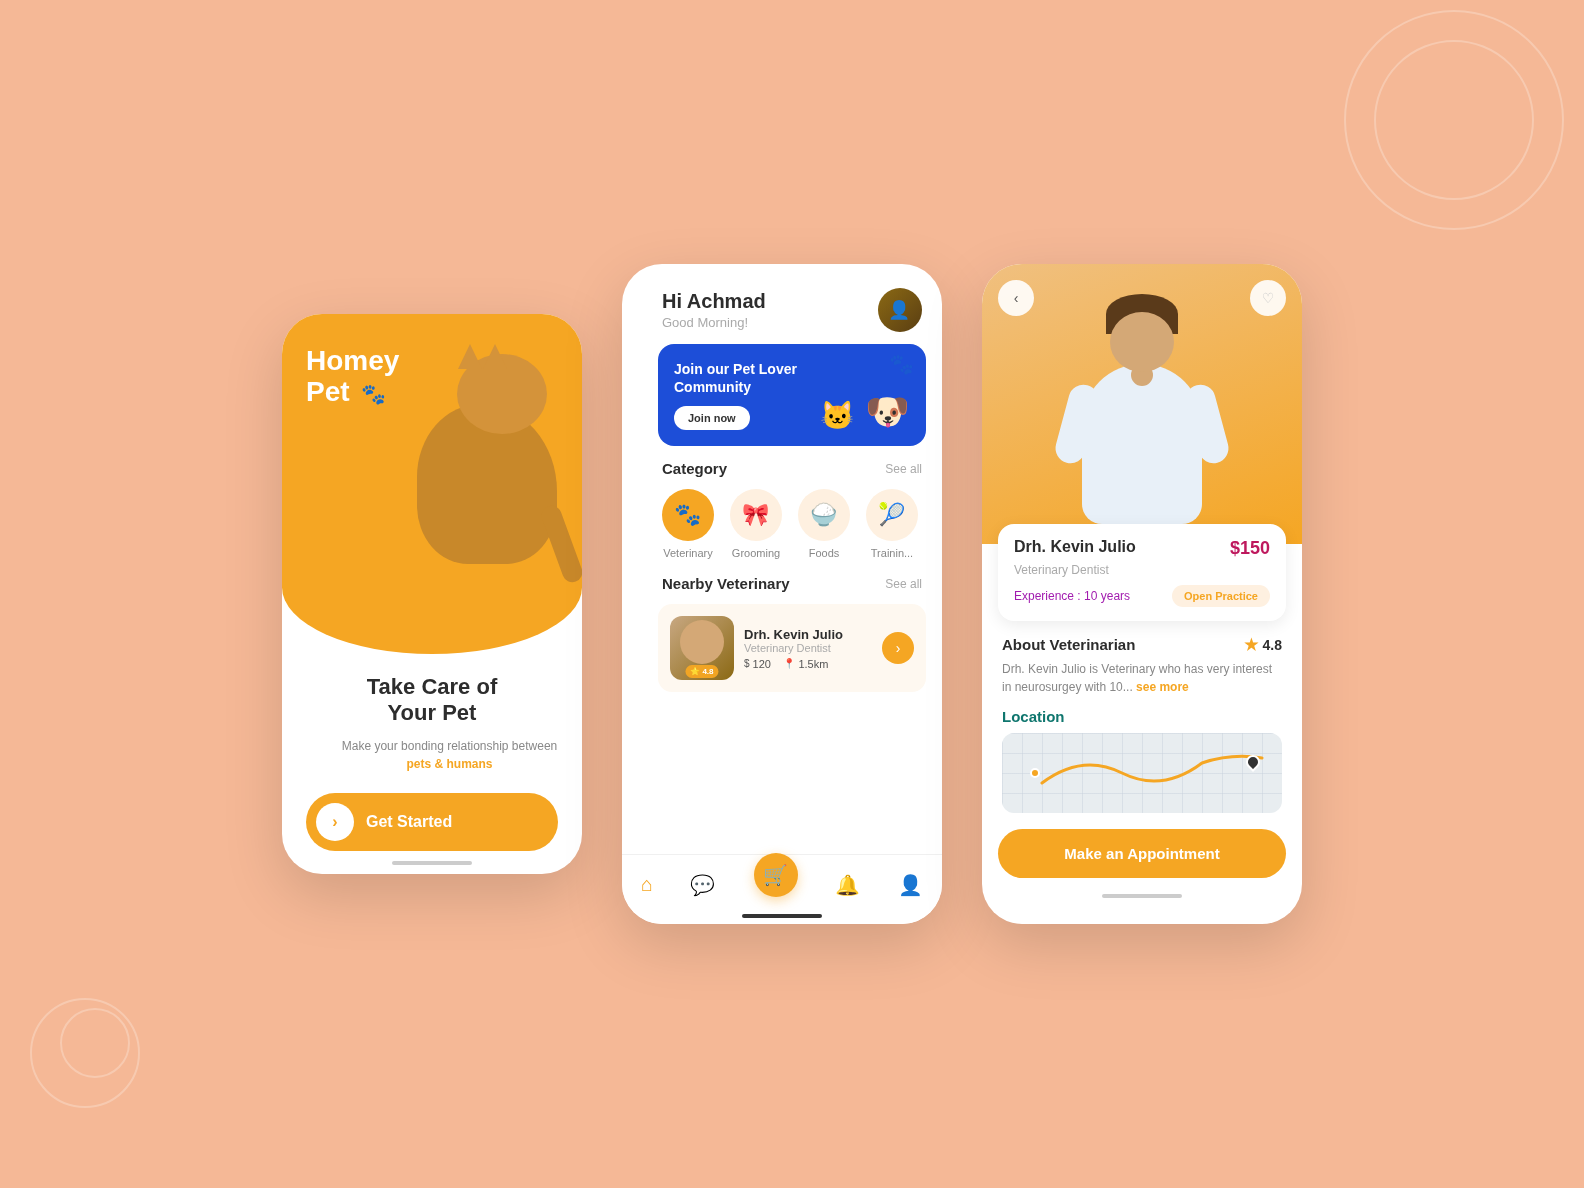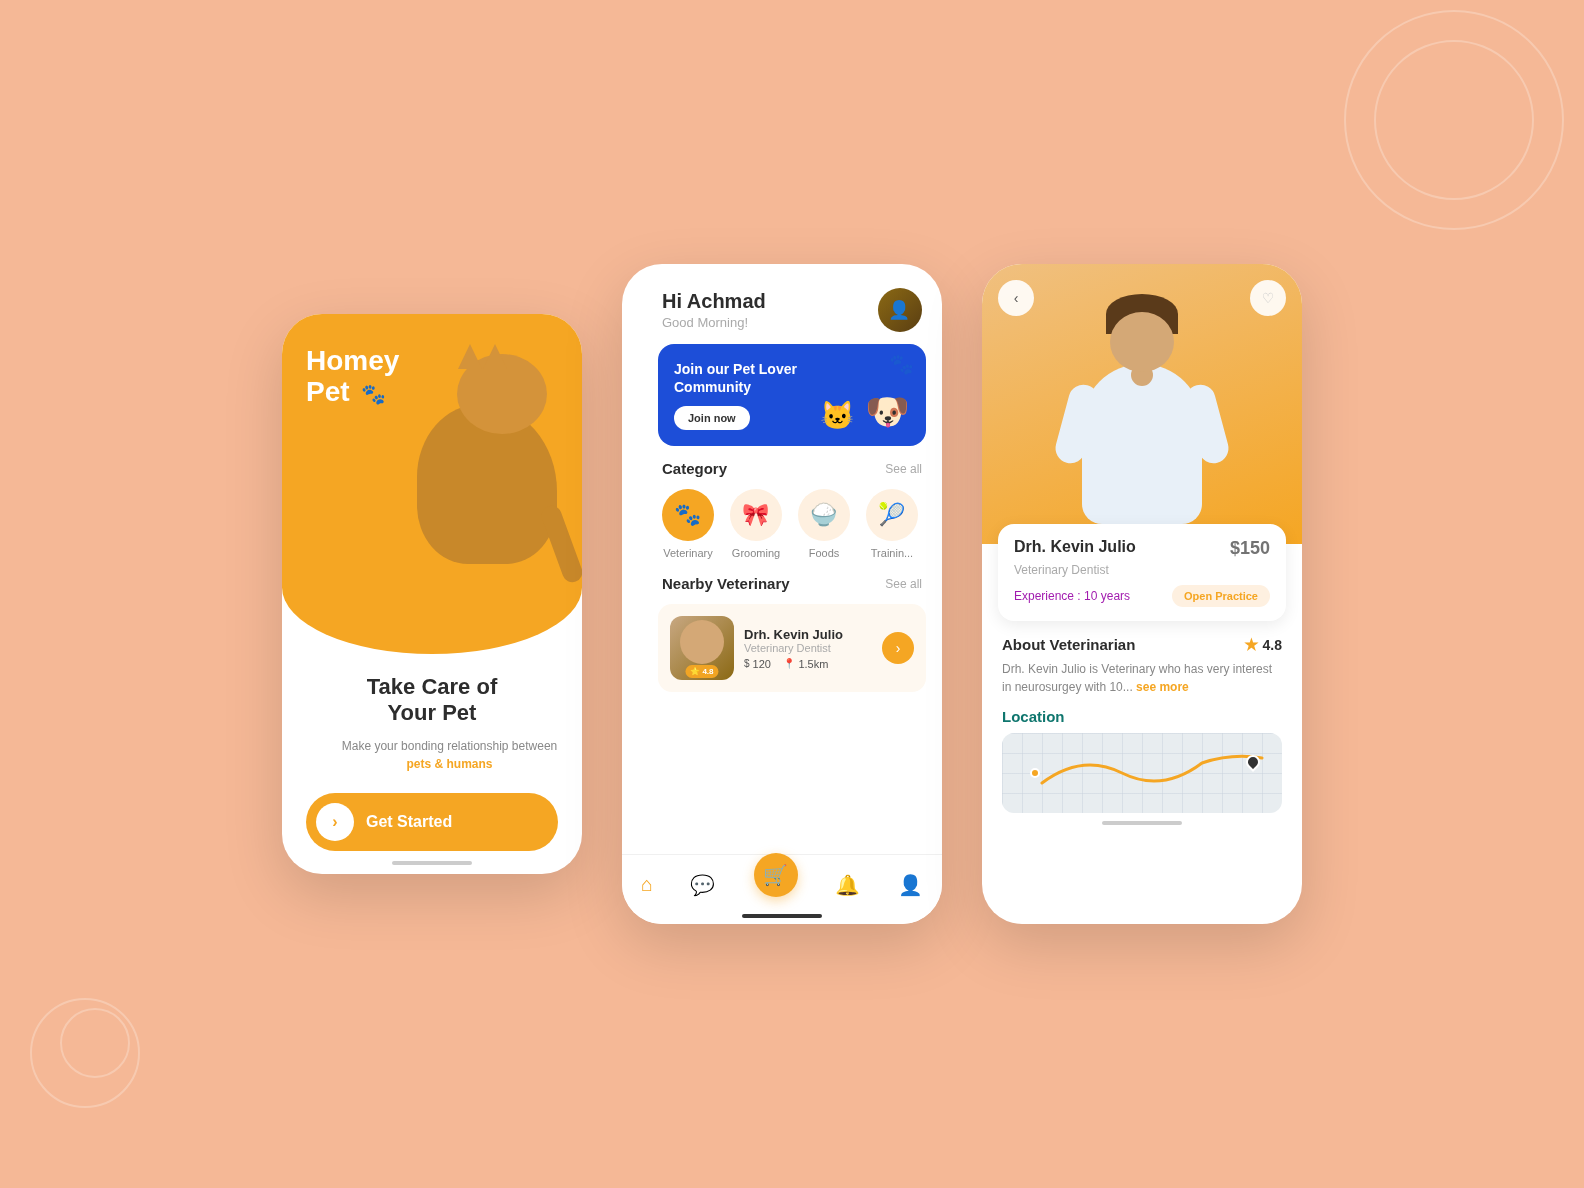--- a/index.html
+++ b/index.html
@@ -500,21 +500,21 @@
 
     .vet-name {
       font-size: 16px;
       font-weight: 800;
       color: #2d2d2d;
     }
 
     .vet-price {
       font-size: 18px;
       font-weight: 800;
-      color: #737373;
+      color: #be185d;
     }
 
     .vet-specialty {
       font-size: 12px;
       color: #aaa;
       margin-bottom: 8px;
     }
 
     .vet-meta-row {
       display: flex;
@@ -968,16 +968,17 @@
 
         <svg style="position:absolute;top:0;left:0;width:100%;height:100%;">
           <path d="M 40,50 Q 80,20 120,40 Q 160,60 200,30 Q 230,20 260,25" stroke="#F5A623" stroke-width="3" fill="none" stroke-linecap="round"></path>
         </svg>
         <div class="map-dot-start"></div>
         <div class="map-dot-end"></div>
       </div>
     </div>
 
     
+    <button class="make-appointment-btn">Make an Appointment</button>
     <div class="home-indicator"></div>
   </div>
 
 </div>
 
 </body></html>

